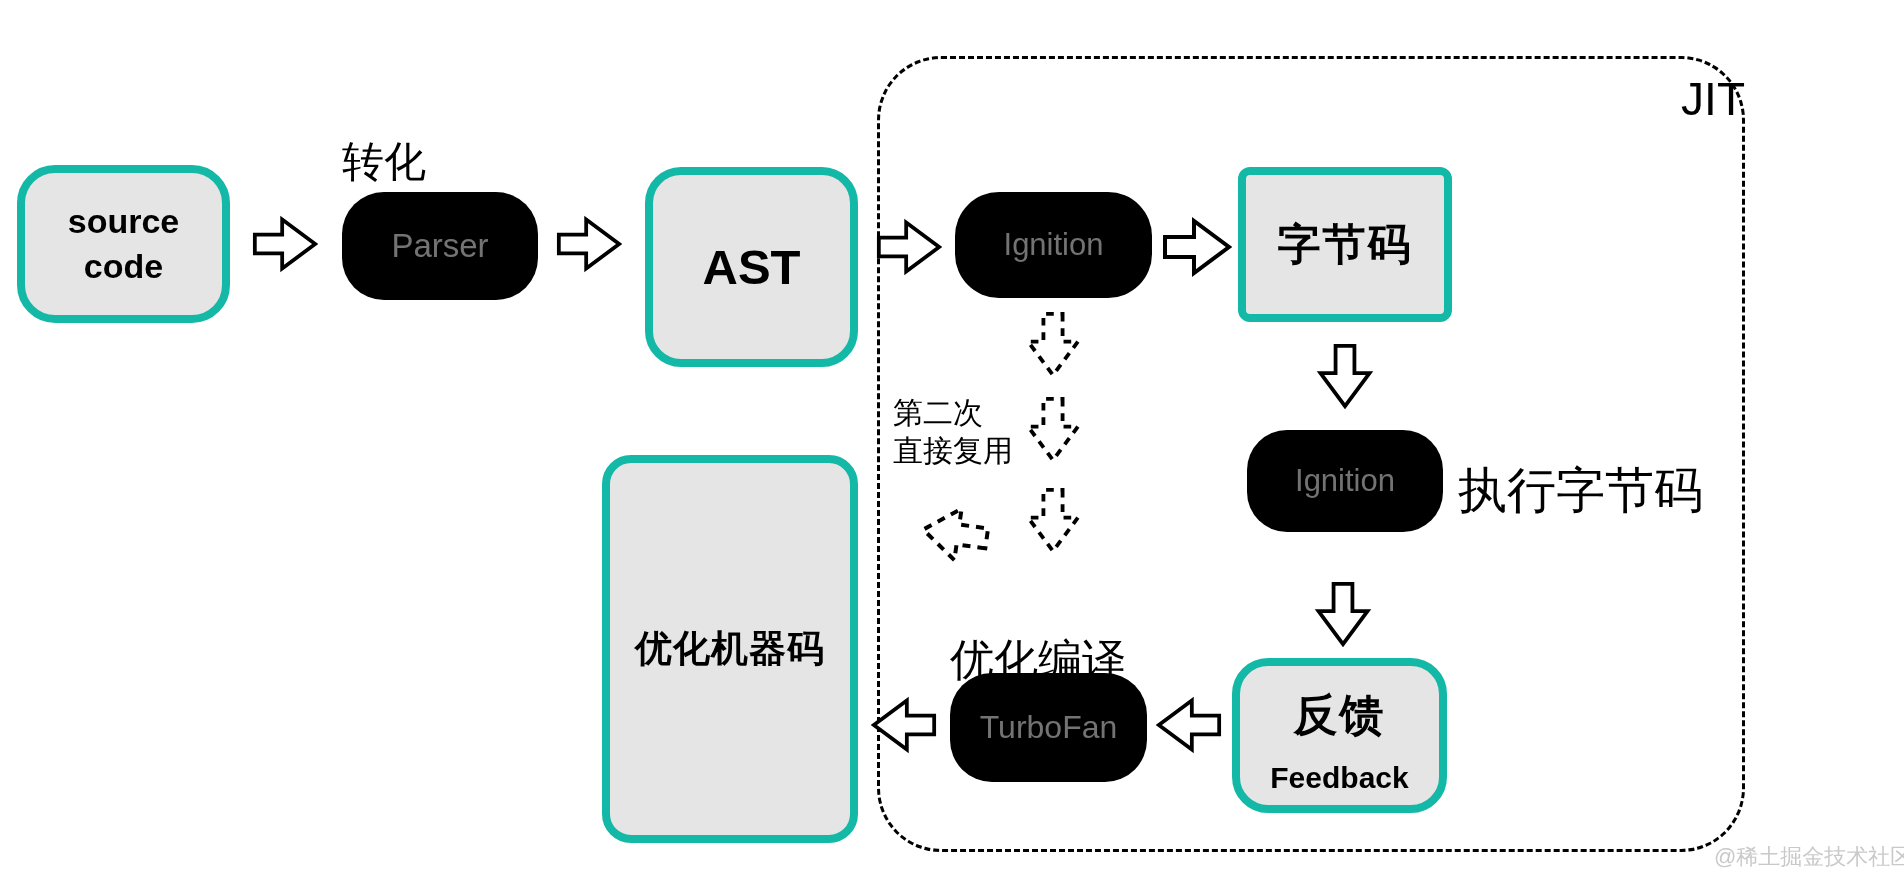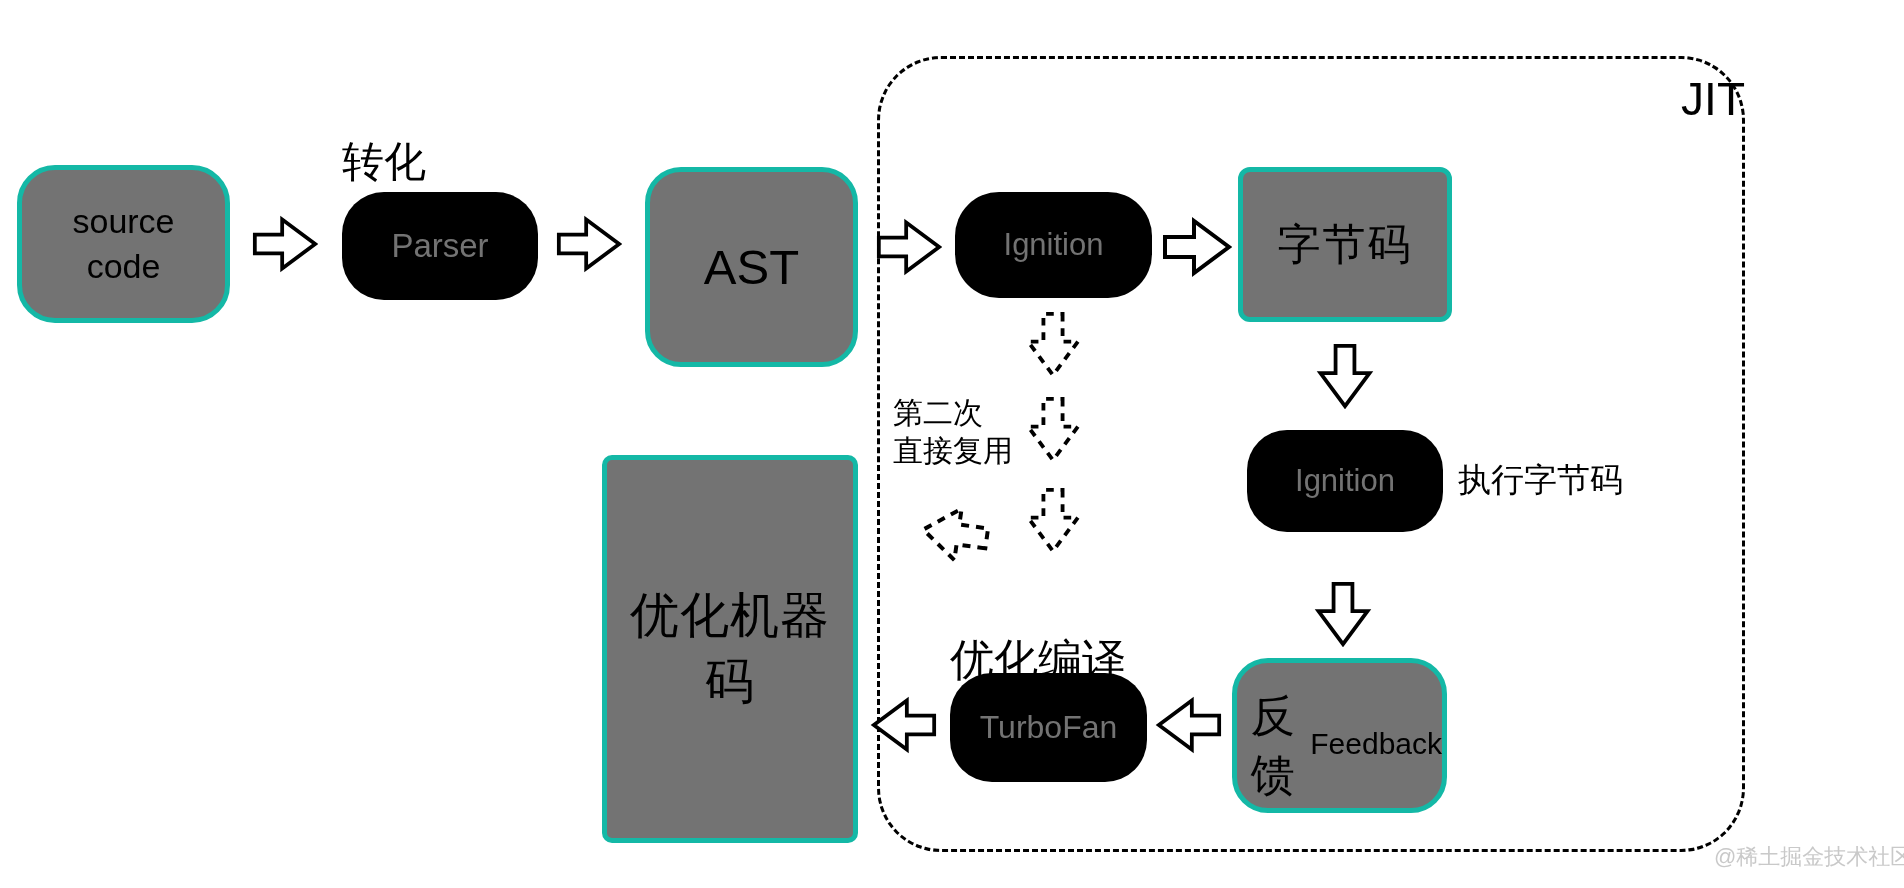--- a/index.html
+++ b/index.html
@@ -4,49 +4,49 @@
 <style>
   html,body{margin:0;padding:0;background:#ffffff;}
   #canvas{
     position:relative;width:1904px;height:888px;background:#ffffff;overflow:hidden;
     font-family:"Liberation Sans","DejaVu Sans",sans-serif;color:#000;
   }
   .node{
     position:absolute;display:flex;align-items:center;justify-content:center;
     box-sizing:border-box;text-align:center;
   }
-  .node.light{background:#737373;border:5px solid #14b8a6;}
+  .node.light{background:#e5e5e5;border:8px solid #14b8a6;font-weight:bold;}
   .node.dark{background:#000;color:#737373;}
   .prelines{white-space:pre-line;}
 
   
   .box-source{left:17px;top:165px;width:213px;height:158px;border-radius:38px;font-size:34px;line-height:1.32;}
   .box-parser{left:342px;top:192px;width:196px;height:108px;border-radius:42px;font-size:33px;}
   .box-ast{left:645px;top:167px;width:213px;height:200px;border-radius:36px;font-size:49px;}
   .box-ignition1{left:955px;top:192px;width:197px;height:106px;border-radius:44px;font-size:31px;}
   .box-bytecode{left:1238px;top:167px;width:214px;height:155px;border-radius:12px;font-size:43px;letter-spacing:2px;}
   .box-ignition2{left:1247px;top:430px;width:196px;height:102px;border-radius:40px;font-size:31px;}
-  .box-feedback{left:1232px;top:658px;width:215px;height:155px;border-radius:36px;flex-direction:row;justify-content:flex-start;}
+  .box-feedback{left:1232px;top:658px;width:215px;height:155px;border-radius:36px;flex-direction:column;justify-content:flex-start;}
   .box-feedback .zh{font-size:44px;margin-top:20px;letter-spacing:2px;}
   .box-feedback .en{font-size:30px;margin-top:16px;}
   .box-turbofan{left:950px;top:673px;width:197px;height:109px;border-radius:42px;font-size:32px;}
-  .box-optcode{left:602px;top:455px;width:256px;height:388px;border-radius:10px;font-size:49px;letter-spacing:1px;}
+  .box-optcode{left:602px;top:455px;width:256px;height:388px;border-radius:29px;font-size:37px;letter-spacing:1px;}
 
   
   .jit{
     position:absolute;left:877px;top:56px;width:868px;height:796px;
     border:3px dashed #000;border-radius:64px;box-sizing:border-box;
   }
   .jit-label{position:absolute;left:877px;top:72px;width:868px;text-align:right;font-size:46px;}
 
   
   .ann{position:absolute;text-align:left;}
   .ann-zhuanhua{left:342px;top:134px;width:196px;font-size:42px;}
   .ann-bianyi{left:955px;top:134px;width:197px;font-size:42px;}
-  .ann-exec{left:1458px;top:458px;width:260px;font-size:33px;text-align:left;white-space:nowrap;}
+  .ann-exec{left:1458px;top:458px;width:260px;font-size:49px;text-align:left;white-space:nowrap;}
   .ann-optcompile{left:950px;top:622px;width:197px;font-size:44px;margin-top:9px;}
   .ann-reuse{left:893px;top:394px;width:126px;font-size:30px;line-height:1.25;}
 
   .watermark{position:absolute;left:1714px;top:842px;font-size:22px;color:#c9c9c9;white-space:nowrap;}
 
   .arrow{position:absolute;}
   .arrow svg{display:block;width:100%;height:100%;}
 </style>
 </head>
 <body>

